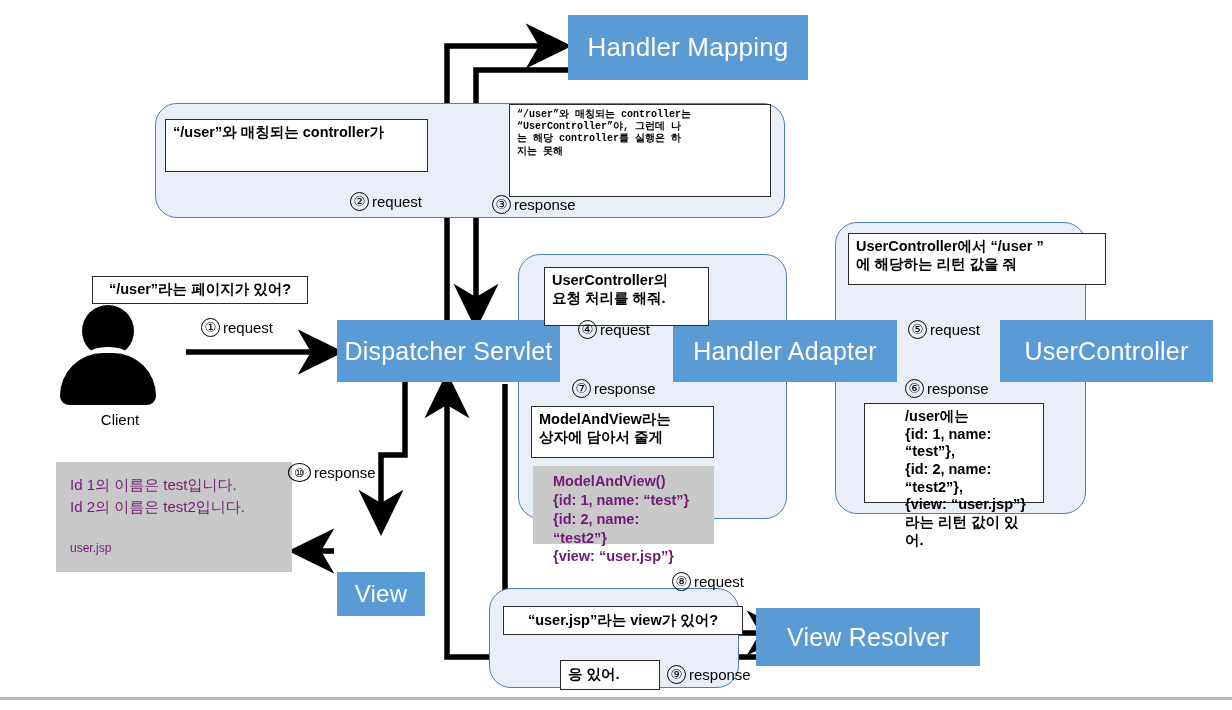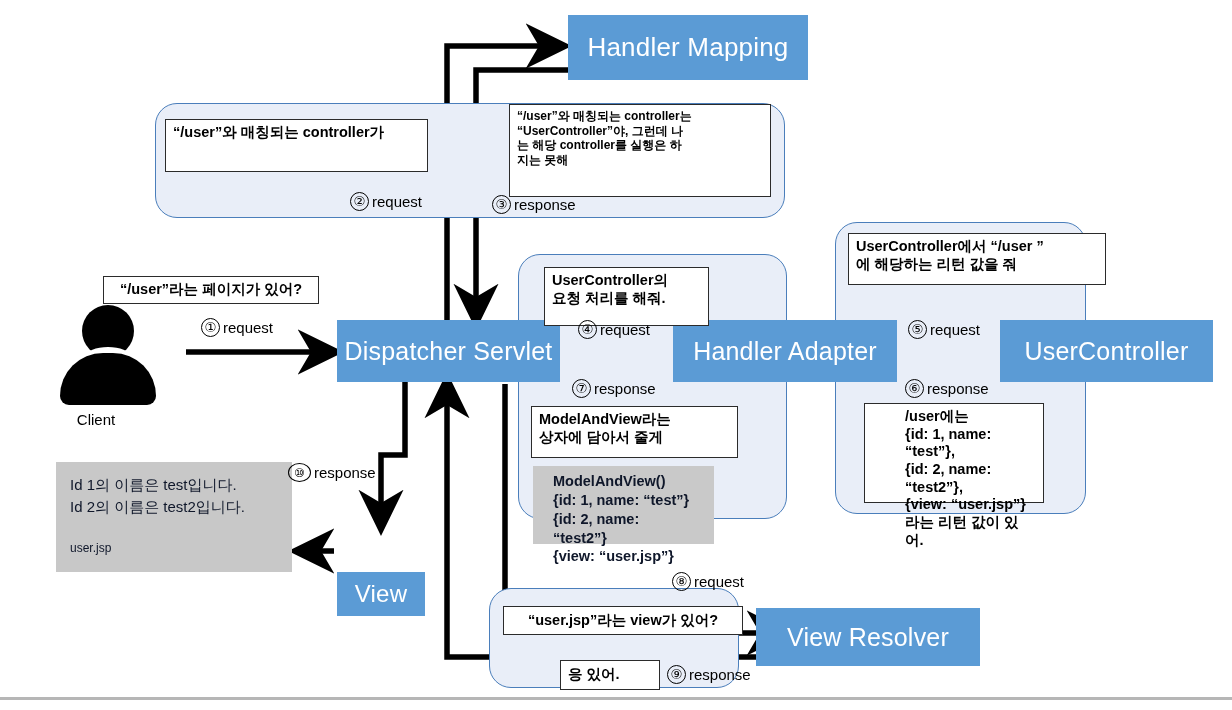--- a/index.html
+++ b/index.html
@@ -11,21 +11,21 @@
 
   
   .node{position:absolute;background:#5b9bd5;display:flex;align-items:center;justify-content:center;
         color:#ffffff;font-weight:400;box-sizing:border-box;letter-spacing:.2px;}
 
   
   .callout{position:absolute;background:#ffffff;border:1.6px solid #2b2b2b;box-sizing:border-box;
            font-weight:bold;color:#000;line-height:1.22;padding:4px 7px;}
 
   
-  .graybox{position:absolute;background:#c8c8c8;box-sizing:border-box;color:#0f172a;}
+  .graybox{position:absolute;background:#c8c8c8;box-sizing:border-box;color:#701a75;}
   .graybox.mav{background:#c9c9c9;font-weight:bold;line-height:1.3;padding:6px 20px;font-size:14.5px;}
   .browser{padding:12px 14px;font-size:15px;line-height:1.45;}
   .browser .fname{margin-top:22px;font-size:12px;}
 
   
   .step{position:absolute;display:flex;align-items:center;gap:3px;font-size:15px;color:#000;white-space:nowrap;}
   .circnum{display:inline-flex;align-items:center;justify-content:center;
            width:19px;height:19px;border:1.4px solid #000;border-radius:50%;
            font-size:13.5px;line-height:1;box-sizing:border-box;}
   .circnum.wide{width:23px;font-size:12px;}
@@ -110,43 +110,43 @@
 
   <div class="node" style="left:756px;top:608px;width:224px;height:58px;font-size:25px;">
     <span>View Resolver</span>
   </div>
 
   <div class="client" style="left:60px;top:305px;width:96px;height:102px;">
     <div class="head"></div>
     <div class="notch"></div>
     <div class="body"></div>
   </div>
-  <div class="clabel" style="left:48px;top:411px;width:96px;">Client</div>
-
-  <div class="callout" style="left:103px;top:276px;width:216px;height:28px;font-size:14.5px;display:flex;align-items:center;justify-content:center;">
+  <div class="clabel" style="left:72px;top:411px;width:96px;">Client</div>
+
+  <div class="callout" style="left:92px;top:276px;width:216px;height:28px;font-size:14.5px;display:flex;align-items:center;justify-content:center;">
     <span>“/user”라는 페이지가 있어?</span>
   </div>
 
   <div class="callout" style="left:165px;top:119px;width:263px;height:53px;font-size:14.5px;">
     <div>“/user”와 매칭되는 controller가</div>
   </div>
 
-  <div class="callout" style="left:509px;top:104px;width:262px;height:93px;font-size:12px;">
+  <div class="callout" style="left:509px;top:104px;width:262px;height:93px;font-size:10px;font-family:Liberation Mono, monospace;">
     <div>“/user”와 매칭되는 controller는</div>
     <div>“UserController”야, 그런데 나</div>
     <div>는 해당 controller를 실행은 하</div>
     <div>지는 못해</div>
   </div>
 
   <div class="callout" style="left:544px;top:267px;width:165px;height:59px;font-size:14.5px;">
     <div>UserController의</div>
     <div>요청 처리를 해줘.</div>
   </div>
 
-  <div class="callout" style="left:531px;top:406px;width:207px;height:52px;font-size:14.5px;">
+  <div class="callout" style="left:531px;top:406px;width:183px;height:52px;font-size:14.5px;">
     <div>ModelAndView라는</div>
     <div>상자에 담아서 줄게</div>
   </div>
 
   <div class="graybox mav" style="left:533px;top:466px;width:181px;height:78px;">
     <div>ModelAndView()</div>
     <div>{id: 1, name: “test”}</div>
     <div>{id: 2, name: “test2”}</div>
     <div>{view: “user.jsp”}</div>
   </div>

